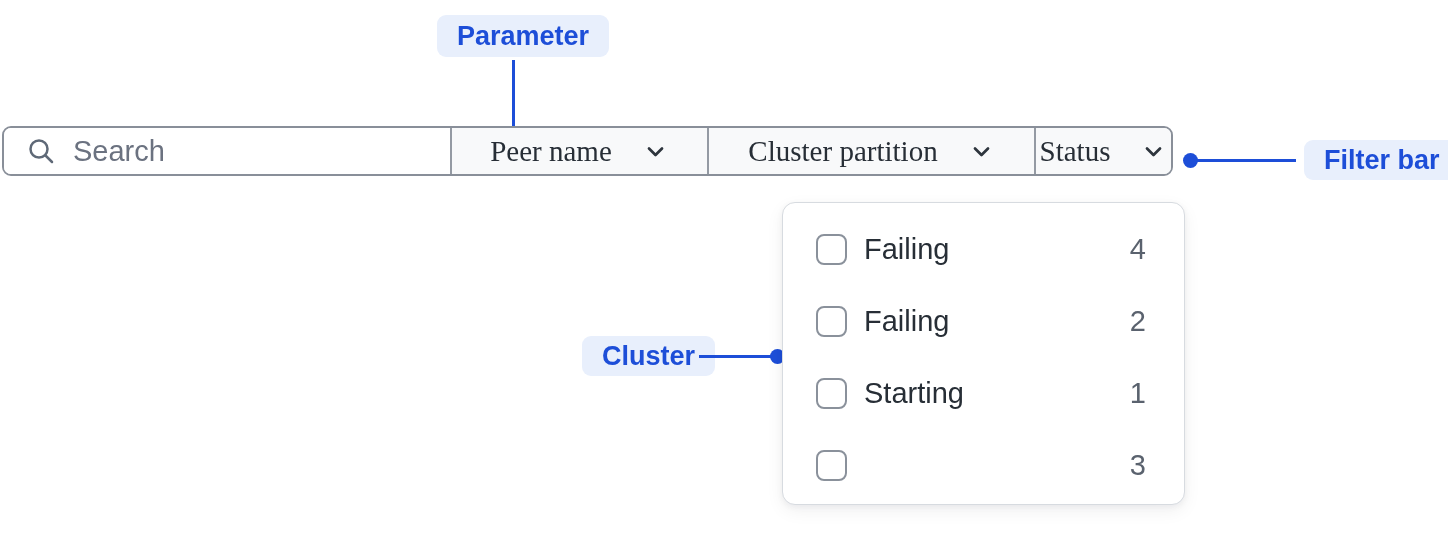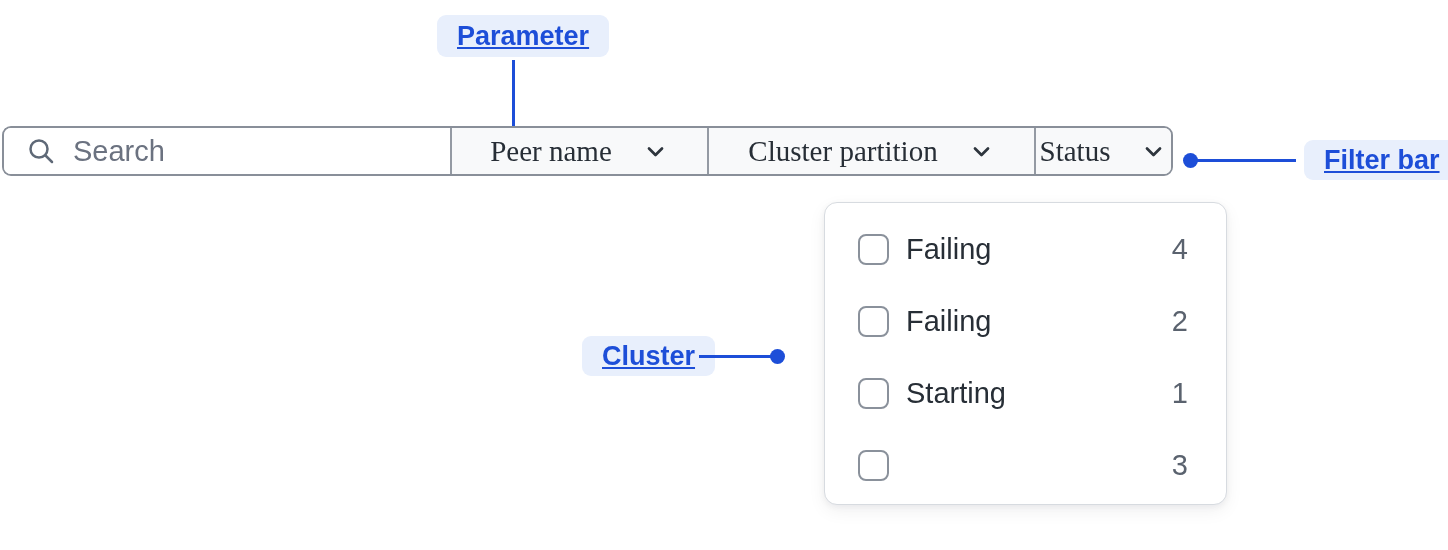--- a/index.html
+++ b/index.html
@@ -14,21 +14,20 @@
   
   .anno-badge {
     position: absolute;
     display: flex; align-items: center; justify-content: center;
     background: #e8effc;
     color: #1d4ed8;
     font-size: 27px; font-weight: 600;
     border-radius: 9px;
     padding: 0 20px;
     white-space: nowrap;
-    text-decoration: underline;
   }
   #badge-parameter { left: 437px; top: 15px;  height: 42px; }
   #badge-values    { left: 582px; top: 336px; height: 40px; }
   #badge-filterbar { left: 1304px; top: 140px; height: 40px; }
 
   
   .conn-line { position: absolute; background: #1d4ed8; }
   .conn-dot  { position: absolute; width: 15px; height: 15px; border-radius: 50%; background: #1d4ed8; }
 
   #param-line { left: 512px; top: 60px; width: 3px; height: 76px; }
@@ -82,21 +81,21 @@
   #dd-status  { flex: 1 1 auto; }
   .dd-label {
     font-size: 29px;
     color: #272e36;
     white-space: nowrap;
   }
 
   
   .dropdown-panel {
     position: absolute;
-    left: 824px; top: 202px;
+    left: 782px; top: 202px;
     width: 403px; height: 303px;
     background: #ffffff;
     border: 1px solid #d7dbe0;
     border-radius: 13px;
     box-shadow: 0 2px 6px rgba(20,24,31,0.05), 0 6px 18px rgba(20,24,31,0.06);
     padding: 10px 0;
   }
   .option-row {
     height: 72px;
     display: flex; align-items: center;

